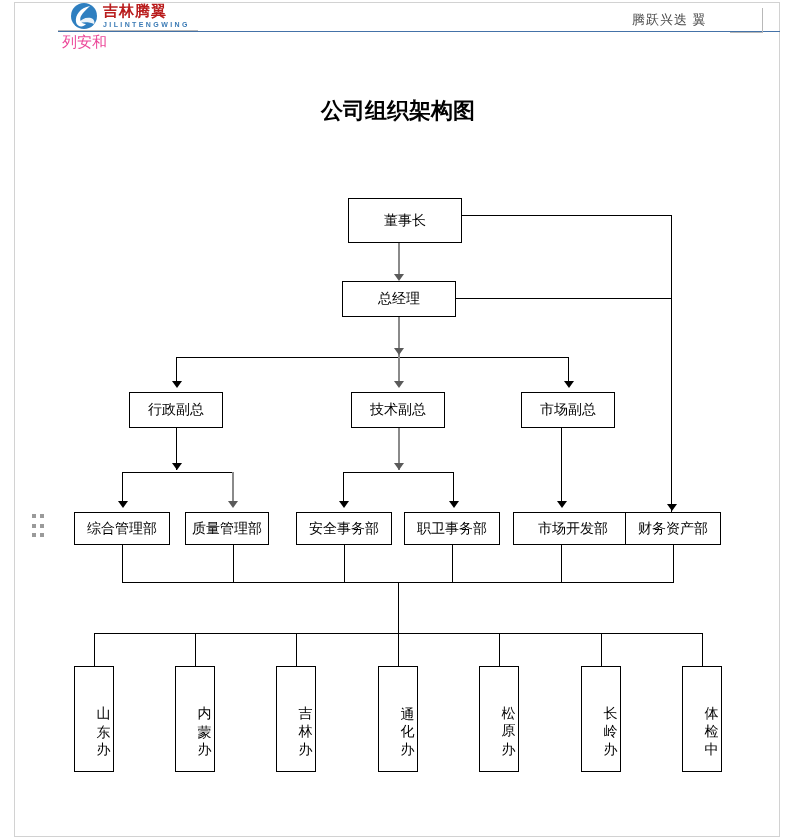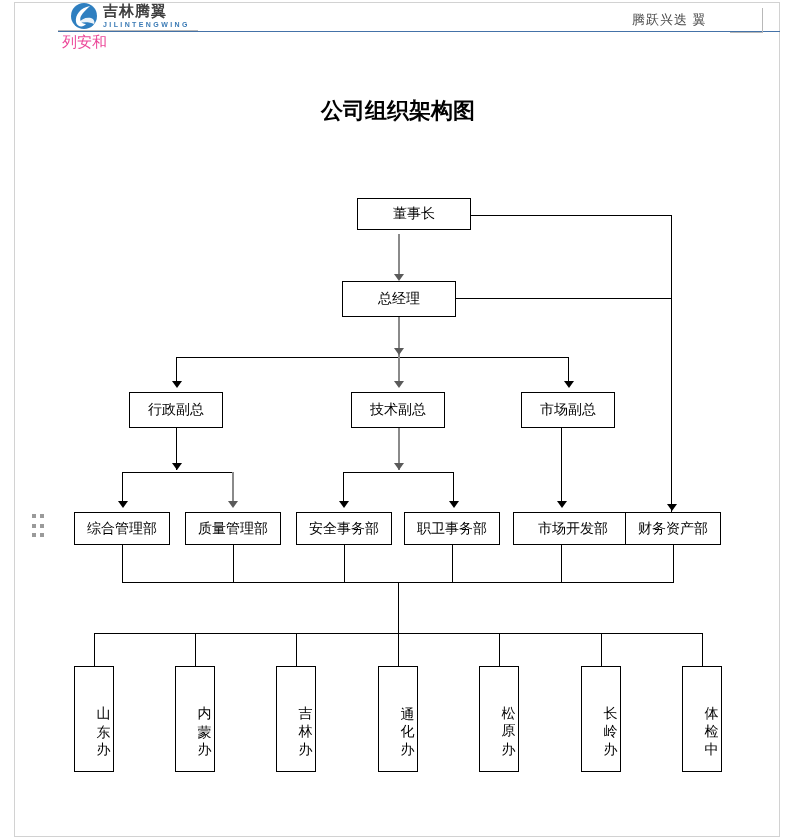--- a/index.html
+++ b/index.html
@@ -39,21 +39,21 @@
   
   #logo-block{
     position:absolute;left:70px;top:2px;width:130px;height:30px;
   }
   #logo-mark{
     position:absolute;left:0;top:0;width:28px;height:28px;
   }
   #logo-cn{
     position:absolute;left:33px;top:0px;
     font-family:"DejaVu Sans",sans-serif;
-    font-size:15px;font-weight:bold;color:#404040;letter-spacing:1px;
+    font-size:15px;font-weight:bold;color:#b91c1c;letter-spacing:1px;
     white-space:nowrap;
   }
   #logo-en{
     position:absolute;left:33px;top:19px;
     font-family:"Liberation Sans",sans-serif;
     font-size:7px;font-weight:bold;color:#3a7ab5;letter-spacing:2.4px;
     white-space:nowrap;
   }
 
   #header-left-text{
@@ -148,21 +148,21 @@
   <i></i>
     <i></i>
     <i></i>
     <i></i>
     <i></i>
     <i></i>
 </div>
 
 <div id="org-chart">
 
-  <div class="node" style="left:357px;top:198px;width:114px;height:32px;">董事长</div>
+  <div class="node" style="left:348px;top:198px;width:114px;height:45px;">董事长</div>
 
   <div class="ln v grey" style="left:398px;top:234px;height:44px;"></div>
   <div class="arw grey" style="left:394px;top:274px;"></div>
 
   <div class="ln h" style="left:456px;top:215px;width:215px;"></div>
 
   <div class="node" style="left:342px;top:281px;width:114px;height:36px;">总经理</div>
 
   <div class="ln h" style="left:456px;top:298px;width:215px;"></div>
 
@@ -197,21 +197,21 @@
   <div class="ln h" style="left:343px;top:472px;width:111px;"></div>
   <div class="ln v" style="left:343px;top:472px;height:32px;"></div>
   <div class="arw" style="left:339px;top:501px;"></div>
   <div class="ln v" style="left:453px;top:472px;height:32px;"></div>
   <div class="arw" style="left:449px;top:501px;"></div>
 
   <div class="ln v" style="left:561px;top:428px;height:76px;"></div>
   <div class="arw" style="left:557px;top:501px;"></div>
 
   <div class="node" style="left:74px;top:512px;width:96px;height:33px;">综合管理部</div>
-  <div class="node" style="left:185px;top:512px;width:96px;height:33px;">质量管理部</div>
+  <div class="node" style="left:185px;top:512px;width:84px;height:33px;">质量管理部</div>
   <div class="node" style="left:296px;top:512px;width:96px;height:33px;">安全事务部</div>
   <div class="node" style="left:404px;top:512px;width:96px;height:33px;">职卫事务部</div>
   <div class="node" style="left:513px;top:512px;width:120px;height:33px;">市场开发部</div>
   <div class="node" style="left:625px;top:512px;width:96px;height:33px;">财务资产部</div>
 
   <div class="ln v" style="left:122px;top:545px;height:37px;"></div>
   <div class="ln v" style="left:233px;top:545px;height:37px;"></div>
   <div class="ln v" style="left:344px;top:545px;height:37px;"></div>
   <div class="ln v" style="left:452px;top:545px;height:37px;"></div>
   <div class="ln v" style="left:561px;top:545px;height:37px;"></div>

